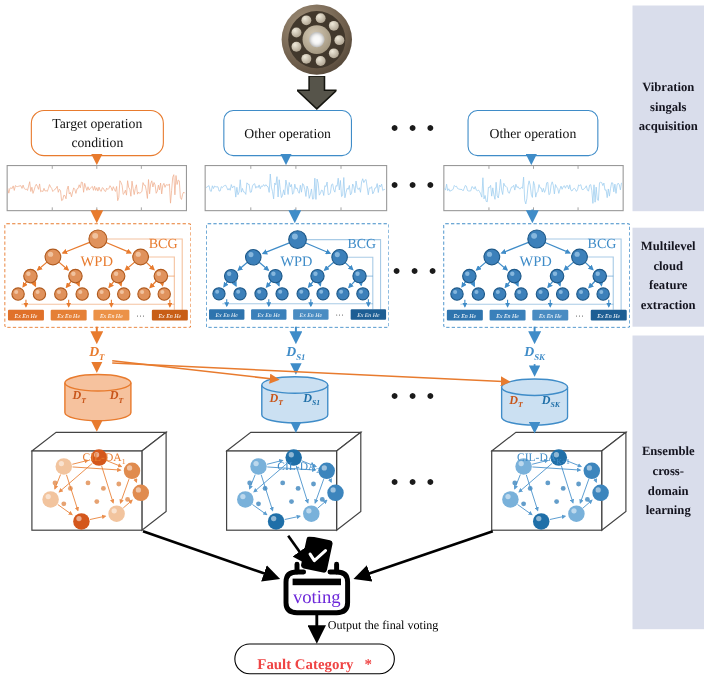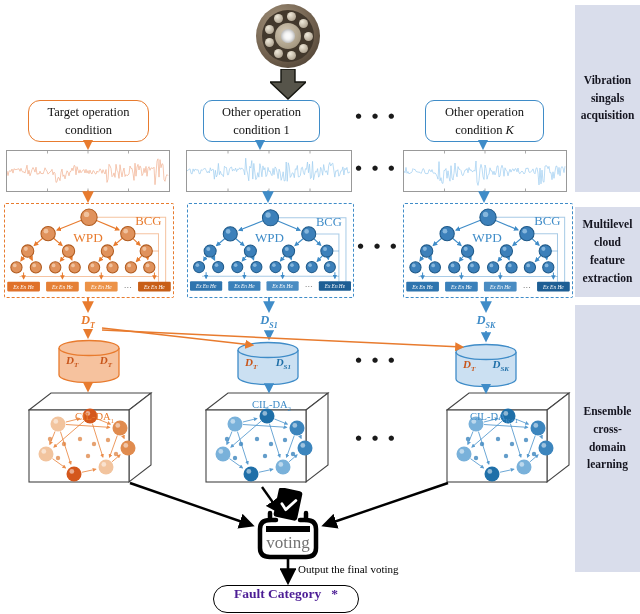--- a/index.html
+++ b/index.html
@@ -30,24 +30,24 @@
   .cyl-lab sub{font-size:7px;}
   .cyl-l{color:#c8551a;}
   .cyl-r{color:#1f6fa8;}
   .c0 .cyl-r{color:#c8551a;}
   
   .cube-lab{font-size:10.5px;color:var(--acc);margin-left:35px;}
   .cube-lab sub{font-size:7px;}
   
   .dots{font-size:7px;letter-spacing:4px;color:#1a1a1a;text-align:center;font-family:"DejaVu Sans",sans-serif;}
   
-  .votetext{font-size:17px;text-align:center;color:#737373;}
+  .votetext{font-size:17px;text-align:center;color:#6d28d9;}
   .note{font-size:11px;color:#000;white-space:nowrap;}
-  .pill{border:1.6px solid #000;border-radius:14px;background:#fff;display:flex;align-items:flex-start;
-        justify-content:center;gap:10px;font-weight:bold;font-size:13.5px;color:#4c1d95;}
+  .pill{border:1.6px solid #000;border-radius:14px;background:#fff;display:flex;align-items:flex-end;
+        justify-content:center;gap:10px;font-weight:bold;font-size:13.5px;color:#ef4444;}
   
   .b-outer{position:absolute;inset:0;border-radius:50%;
            background:radial-gradient(circle at 35% 30%,#a3927b,#6b5b49 62%,#3c3228);}
   .b-mid{position:absolute;inset:6px;border-radius:50%;background:#42382c;}
   .b-inner{position:absolute;inset:19px;border-radius:50%;
            background:radial-gradient(circle at 40% 35%,#d4c9b5,#94876f);}
   .b-hole{position:absolute;inset:25px;border-radius:50%;background:#fafafa;
           box-shadow:inset 0 0 4px rgba(0,0,0,.45);}
   .ball{position:absolute;width:9px;height:9px;border-radius:50%;
         background:radial-gradient(circle at 35% 30%,#efe9da,#9c8f7b);}
@@ -94,25 +94,23 @@
   <svg class="abs" viewBox="0 0 36 31" style="left:270px;top:69px;width:36px;height:31px;">
     <polygon points="11,0 25,0 25,13 36,13 18,30 0,13 11,13" fill="#56544a" stroke="#15150f" stroke-width="1.4"></polygon>
   </svg>
 
   <div class="abs cond c0" style="left:28px;top:100px;width:119px;height:40px;border-radius:12px;">
     <div><span>Target operation</span></div>
     <div><span>condition</span><i class="var"></i></div>
   </div>
   <div class="abs cond c1" style="left:203px;top:100px;width:115px;height:40px;">
     <div><span>Other operation</span></div>
-    <div><span>condition 1</span><i class="var"></i></div>
   </div>
   <div class="abs cond c2" style="left:425px;top:100px;width:117px;height:40px;">
     <div><span>Other operation</span></div>
-    <div><span>condition</span><i class="var">K</i></div>
   </div>
 
   <svg class="abs wf" viewBox="0 0 162 40" preserveAspectRatio="none" style="left:6px;top:150px;width:162px;height:40px;">
       <path d="M0,20L1,24.6L2,20.2L3,19.7L4,20.5L5,18.0L6,22.1L7,17.7L8,18.5L9,18.6L10,18.3L11,18.0L12,17.8L13,20.3L14,17.3L15,20.3L16,21.2L17,20.8L18,22.1L19,18.2L20,14.2L21,23.1L22,19.2L23,24.8L24,21.9L25,18.6L26,16.5L27,18.4L28,21.1L29,16.2L30,23.4L31,22.5L32,23.1L33,20.2L34,22.7L35,22.2L36,23.0L37,20.3L38,16.8L39,18.9L40,20.3L41,23.1L42,22.1L43,20.9L44,20.3L45,18.3L46,23.8L47,21.1L48,22.3L49,31.4L50,30.8L51,26.5L52,26.8L53,29.7L54,21.3L55,18.1L56,25.4L57,23.9L58,27.9L59,23.6L60,19.8L61,21.2L62,24.8L63,20.7L64,20.3L65,17.0L66,19.7L67,14.5L68,14.9L69,23.8L70,15.7L71,19.1L72,22.1L73,18.8L74,21.8L75,20.2L76,19.3L77,18.5L78,22.0L79,18.3L80,22.1L81,19.6L82,22.7L83,19.1L84,22.1L85,23.0L86,19.6L87,20.2L88,22.5L89,23.1L90,20.0L91,21.3L92,20.3L93,17.8L94,19.3L95,22.3L96,18.7L97,21.2L98,23.0L99,18.5L100,31.4L101,28.4L102,13.3L103,14.9L104,17.5L105,25.7L106,24.7L107,21.9L108,26.4L109,13.3L110,19.4L111,20.9L112,27.4L113,13.7L114,20.4L115,25.9L116,20.4L117,17.0L118,25.5L119,23.6L120,24.8L121,23.9L122,23.1L123,15.0L124,17.4L125,17.4L126,22.3L127,29.4L128,12.2L129,25.2L130,16.0L131,13.4L132,19.0L133,14.9L134,17.1L135,24.7L136,22.8L137,17.3L138,21.7L139,15.4L140,25.3L141,17.5L142,15.7L143,19.3L144,16.9L145,17.1L146,17.5L147,16.2L148,33.7L149,22.4L150,10.2L151,7.8L152,26.1L153,8.6L154,16.7L155,12.7L156,13.4L157,28.6L158,30.3L159,25.6L160,23.6L161,24.7" fill="none" stroke="#f0b091" stroke-width="0.7"></path>
       <line x1="40.5" y1="37.5" x2="40.5" y2="40" stroke="#888" stroke-width="0.7"></line>
       <line x1="40.5" y1="0" x2="40.5" y2="2.5" stroke="#888" stroke-width="0.7"></line>
       <line x1="81" y1="37.5" x2="81" y2="40" stroke="#888" stroke-width="0.7"></line>
       <line x1="81" y1="0" x2="81" y2="2.5" stroke="#888" stroke-width="0.7"></line>
       <line x1="121.5" y1="37.5" x2="121.5" y2="40" stroke="#888" stroke-width="0.7"></line>
       <line x1="121.5" y1="0" x2="121.5" y2="2.5" stroke="#888" stroke-width="0.7"></line>
@@ -481,21 +479,21 @@
         <circle cx="89.8" cy="35.4" r="2.4" fill="#fff" opacity="0.5"></circle>
         <circle cx="18" cy="64" r="7.5" fill="#79b1da"></circle>
         <circle cx="15.8" cy="61.4" r="2.4" fill="#fff" opacity="0.5"></circle>
         <circle cx="46" cy="84" r="7.5" fill="#1f6fa8"></circle>
         <circle cx="43.8" cy="81.4" r="2.4" fill="#fff" opacity="0.5"></circle>
         <circle cx="78" cy="77" r="7.5" fill="#79b1da"></circle>
         <circle cx="75.8" cy="74.4" r="2.4" fill="#fff" opacity="0.5"></circle>
         <circle cx="100" cy="58" r="7.5" fill="#3c85bd"></circle>
         <circle cx="97.8" cy="55.4" r="2.4" fill="#fff" opacity="0.5"></circle>
       </svg>
-    <div class="abs cube-lab" style="left:12px;top:9px;text-align:center;">
+    <div class="abs cube-lab" style="left:12px;top:29px;text-align:center;">
       <span>CIL-DA</span><sub>2</sub>
     </div>
   </div>
   <div class="abs c2" style="left:423px;top:390px;width:125px;height:95px;padding-left:23px;">
     <svg viewBox="0 0 125 95" style="width:100%;height:100%;">
         <defs>
           <marker id="m5" viewBox="0 0 8 8" refX="6" refY="4" markerWidth="4.5" markerHeight="4.5" orient="auto-start-reverse">
             <path d="M0,0L8,4L0,8Z" fill="#3f8cc8"></path>
           </marker>
         </defs>

